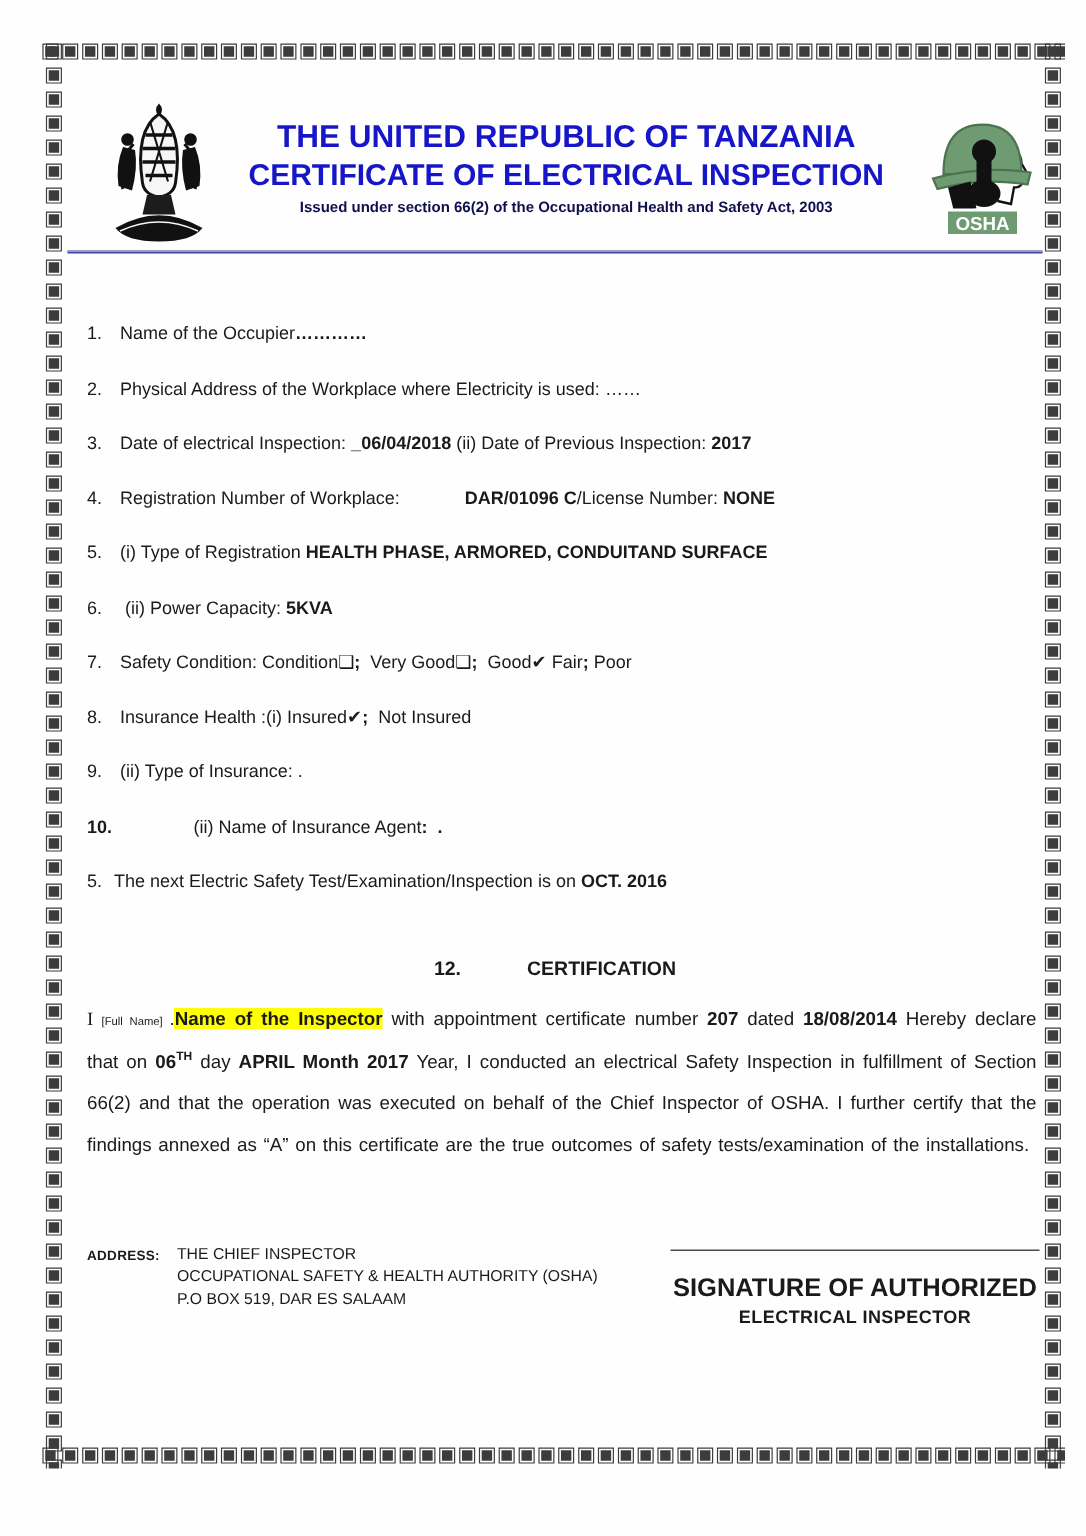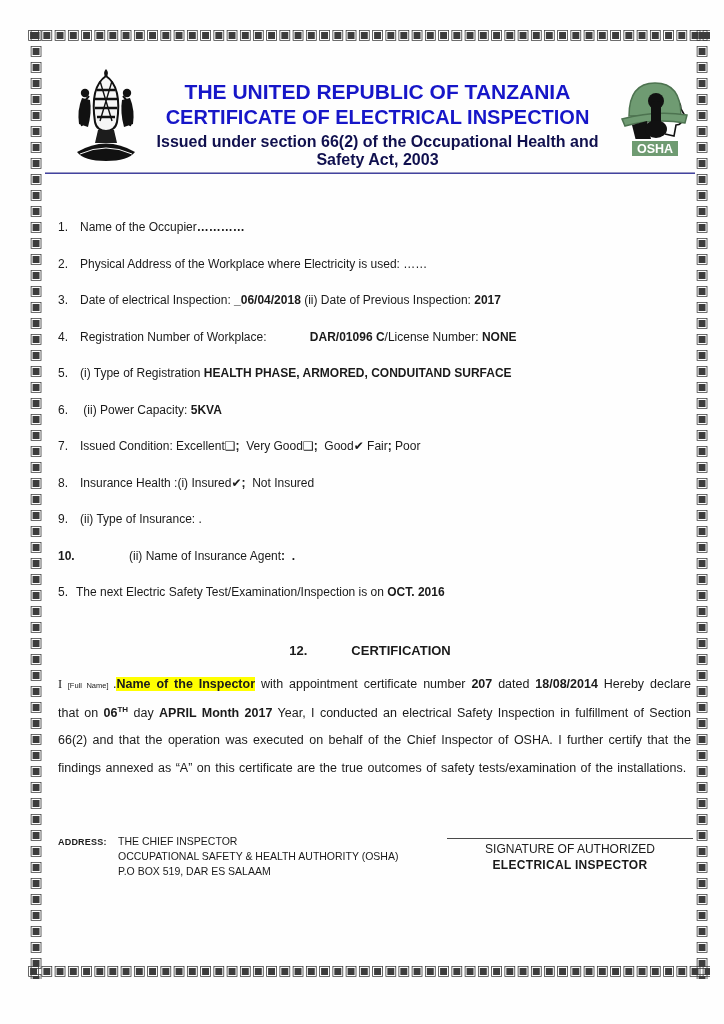--- a/index.html
+++ b/index.html
@@ -16,21 +16,21 @@
   .b-right  { top:26px; bottom:45px; right:14px; width:17px; writing-mode:vertical-rl; text-orientation:upright; font-size:14px; line-height:17px; }
 
   .inner { position:absolute; left:45px; top:45px; width:650px; }
 
   
   .header { display:flex; align-items:flex-start; margin-top:23px; }
   .arms { width:64px; height:96px; margin-left:29px; flex:none; }
   .header-text { flex:1; text-align:center; padding-top:12px; }
   .title1 { font-size:21px; font-weight:700; color:var(--title-blue,#1616c8); }
   .title2 { font-size:20px; font-weight:700; color:var(--title-blue,#1616c8); margin-top:2px; }
-  .subtitle { font-size:16px; font-weight:700; color:var(--subtitle-navy,#10104e); margin-top:4px; }
+  .subtitle { font-size:10px; font-weight:700; color:var(--subtitle-navy,#10104e); margin-top:4px; }
   .osha-logo { width:76px; height:92px; margin-right:2px; flex:none; }
   .rule { margin-top:3px; height:2px; background:var(--rule-blue,#4343a0); border-top:1px solid #9a9ac4; }
 
   
   .items { margin-top:47px; padding-left:13px; padding-right:4px; }
   .item { display:flex; font-size:12px; line-height:13px; margin-bottom:23.5px; }
   .item .num { flex:none; width:22px; }
   .item .txt { flex:1; white-space:pre-wrap; }
   .item:nth-child(10) .num { font-weight:700; }
   .item:nth-child(10) .txt { margin-left:49px; }
@@ -45,21 +45,21 @@
   .tiny { font-size:7.5px; }
   .serif { font-family:"Liberation Serif",serif; }
   sup { font-size:8px; line-height:0; }
 
   
   .footer { margin-top:52px; padding-left:13px; padding-right:2px; display:flex; align-items:flex-start; }
   .addr-label { flex:none; font-size:9px; font-weight:700; width:60px; padding-top:3px; letter-spacing:0.2px; }
   .addr-lines { font-size:10.5px; line-height:15px; }
   .sig-block { margin-left:auto; width:246px; text-align:center; }
   .sig-line { border-top:1px solid #4a4a4a; height:0; margin-top:4px; }
-  .sig-cap1 { font-size:12px; margin-top:3px; }
+  .sig-cap1 { font-size:17px; margin-top:15px;font-weight:bold; }
   .sig-cap2 { font-size:12px; font-weight:700; margin-top:2px; letter-spacing:0.3px; }
 </style>
 </head>
 <body>
 
 <div class="page">
 
   <div class="bframe b-top">▣▣▣▣▣▣▣▣▣▣▣▣▣▣▣▣▣▣▣▣▣▣▣▣▣▣▣▣▣▣▣▣▣▣▣▣▣▣▣▣▣▣▣▣▣▣▣▣▣▣▣▣▣▣▣▣▣▣▣▣</div>
   <div class="bframe b-bottom">▣▣▣▣▣▣▣▣▣▣▣▣▣▣▣▣▣▣▣▣▣▣▣▣▣▣▣▣▣▣▣▣▣▣▣▣▣▣▣▣▣▣▣▣▣▣▣▣▣▣▣▣▣▣▣▣▣▣▣▣</div>
   <div class="bframe b-left">▣▣▣▣▣▣▣▣▣▣▣▣▣▣▣▣▣▣▣▣▣▣▣▣▣▣▣▣▣▣▣▣▣▣▣▣▣▣▣▣▣▣▣▣▣▣▣▣▣▣▣▣▣▣▣▣▣▣▣▣▣▣▣▣▣▣▣▣▣▣▣▣▣▣▣▣▣▣▣▣</div>
@@ -125,21 +125,21 @@
       <div class="item">
         <span class="num">5.</span>
         <span class="txt"><span>(i) Type of Registration </span><span style="font-weight: 700;">HEALTH PHASE, ARMORED, CONDUITAND SURFACE</span></span>
       </div>
       <div class="item">
         <span class="num">6.</span>
         <span class="txt"><span> (ii) Power Capacity: </span><span style="font-weight: 700;">5KVA</span></span>
       </div>
       <div class="item">
         <span class="num">7.</span>
-        <span class="txt"><span>Issued Condition: Excellent</span><span style="font-weight: 700;">❑;</span><span>  Very Good</span><span style="font-weight: 700;">❑;</span><span>  Good</span><span style="font-weight: 700;">✔</span><span> Fair</span><span style="font-weight: 700;">;</span><span> Poor</span></span>
+        <span class="txt"><span>Safety Condition: Condition</span><span style="font-weight: 700;">❑;</span><span>  Very Good</span><span style="font-weight: 700;">❑;</span><span>  Good</span><span style="font-weight: 700;">✔</span><span> Fair</span><span style="font-weight: 700;">;</span><span> Poor</span></span>
       </div>
       <div class="item">
         <span class="num">8.</span>
         <span class="txt"><span>Insurance Health :(i) Insured</span><span style="font-weight: 700;">✔;</span><span>  Not Insured</span></span>
       </div>
       <div class="item">
         <span class="num">9.</span>
         <span class="txt"><span>(ii) Type of Insurance: .</span></span>
       </div>
       <div class="item">

